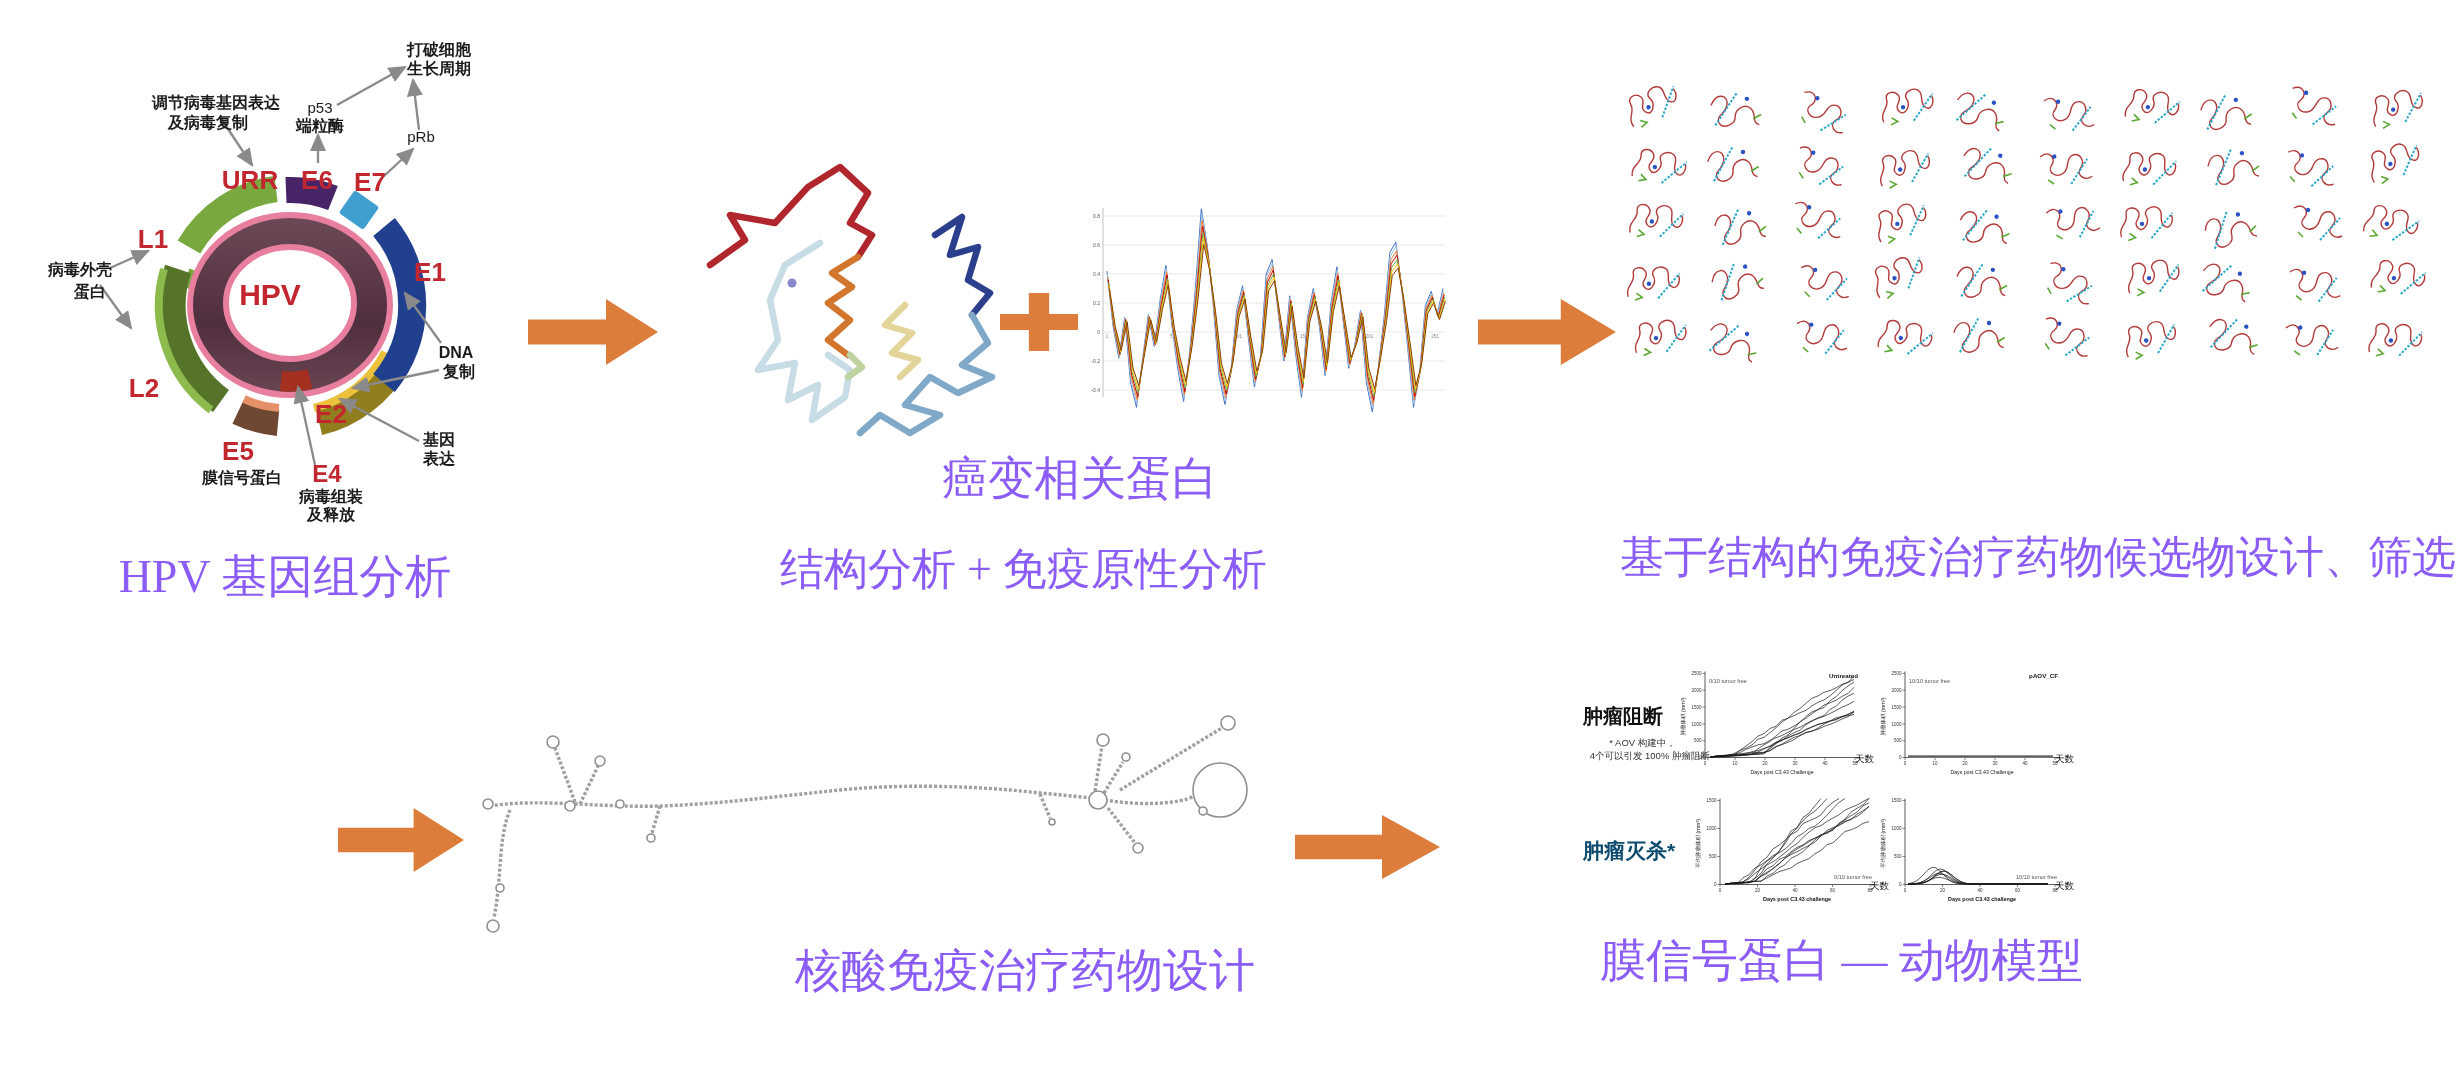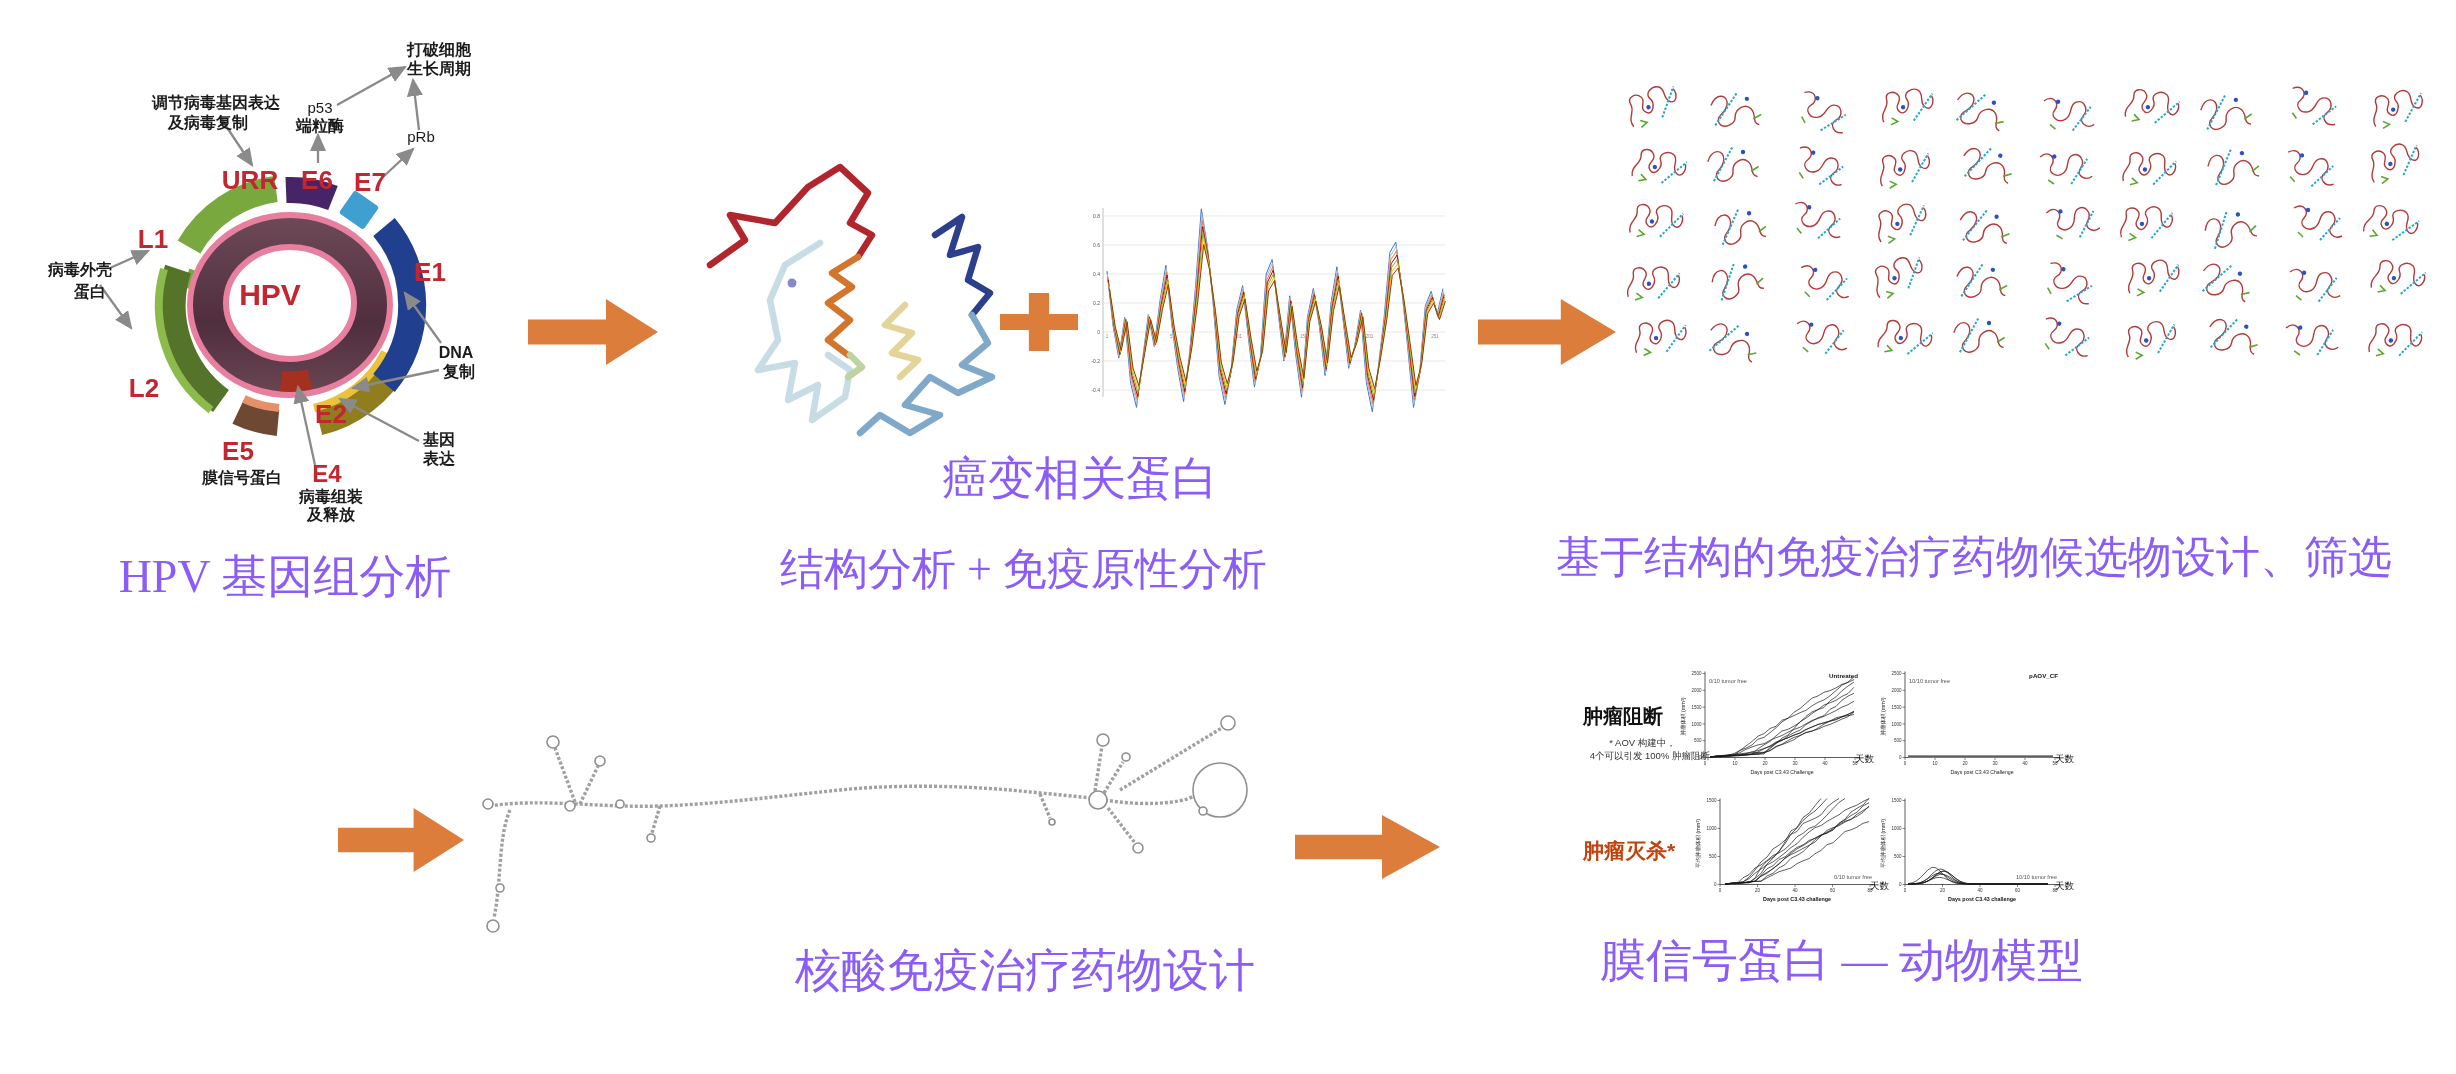--- a/index.html
+++ b/index.html
@@ -229,21 +229,21 @@
         <use href="#prot0" transform="translate(253,233) rotate(13 30 23)"></use>
         <use href="#prot1" transform="translate(328,228) rotate(-6 30 23)"></use>
         <use href="#prot2" transform="translate(413,231) rotate(11 30 23)"></use>
         <use href="#prot0" transform="translate(498,234) rotate(-8 30 23)"></use>
         <use href="#prot1" transform="translate(583,229) rotate(9 30 23)"></use>
         <use href="#prot2" transform="translate(658,232) rotate(-10 30 23)"></use>
         <use href="#prot0" transform="translate(743,235) rotate(7 30 23)"></use>
       </g>
   </svg>
 
-  <div class="cap" style="left:1556px;top:528px;width:900px;text-align:left;font-size:44px;">基于结构的免疫治疗药物候选物设计、筛选</div>
+  <div class="cap" style="left:1556px;top:528px;width:900px;text-align:right;font-size:44px;">基于结构的免疫治疗药物候选物设计、筛选</div>
 
   <svg style="position:absolute;left:480px;top:678px;" width="770" height="300" viewBox="0 0 770 300">
     <path class="rna" d="M10,128 C60,120 120,130 180,128 C240,126 300,118 360,112 C420,106 480,108 530,112 L612,120"></path>
     <path class="rna" d="M625,122 C660,128 700,126 714,118"></path>
     <circle class="rna-c" cx="740" cy="112" r="27"></circle>
     <circle class="rna-c" cx="723" cy="133" r="4"></circle>
     <path class="rna" d="M640,112 L745,48"></path>
     <circle class="rna-c" cx="748" cy="45" r="7"></circle>
     <circle class="rna-c" cx="618" cy="122" r="9"></circle>
     <path class="rna" d="M615,113 L622,68"></path>
@@ -267,21 +267,21 @@
     <circle class="rna-c" cx="171" cy="160" r="4"></circle>
     <circle class="rna-c" cx="8" cy="126" r="5"></circle>
   </svg>
 
   <div class="cap" style="left:680px;top:940px;width:690px;text-align:center;font-size:46px;">核酸免疫治疗药物设计</div>
 
   <div style="position:absolute;left:1575px;top:655px;width:500px;height:270px;">
     <div style="position:absolute;left:8px;top:48px;font-size:20px;font-weight:bold;color:#111;">肿瘤阻断</div>
     <div style="position:absolute;left:0;top:82px;width:135px;text-align:center;font-size:9.5px;color:#333;">* AOV 构建中，</div>
     <div style="position:absolute;left:0;top:95px;width:135px;text-align:right;font-size:9.5px;color:#333;">4个可以引发 100% 肿瘤阻断</div>
-    <div style="position:absolute;left:8px;top:182px;font-size:21px;font-weight:bold;color:#c2410c;">肿瘤灭杀*</div>
+    <div style="position:absolute;left:8px;top:182px;font-size:21px;font-weight:bold;color:#0c4a6e;">肿瘤灭杀*</div>
 
     <svg id="mc0" class="mini-chart" style="position:absolute;left:100px;top:5px;" width="200" height="125" viewBox="0 0 200 122">
       <path class="mc-axis" d="M30,10 L30,96 L185,96"></path>
       <text class="mc-ylabel" transform="rotate(-90 10 55)" x="10" y="55">肿瘤体积 (mm³)</text>
       <g class="mc-ticks">
           <line x1="27.5" y1="12" x2="30" y2="12" stroke="#333" stroke-width="0.6"></line>
           <text x="26.5" y="13.6" text-anchor="end" font-size="4.5" fill="#333">2500</text>
           <line x1="27.5" y1="28.8" x2="30" y2="28.8" stroke="#333" stroke-width="0.6"></line>
           <text x="26.5" y="30.400000000000002" text-anchor="end" font-size="4.5" fill="#333">2000</text>
           <line x1="27.5" y1="45.6" x2="30" y2="45.6" stroke="#333" stroke-width="0.6"></line>

